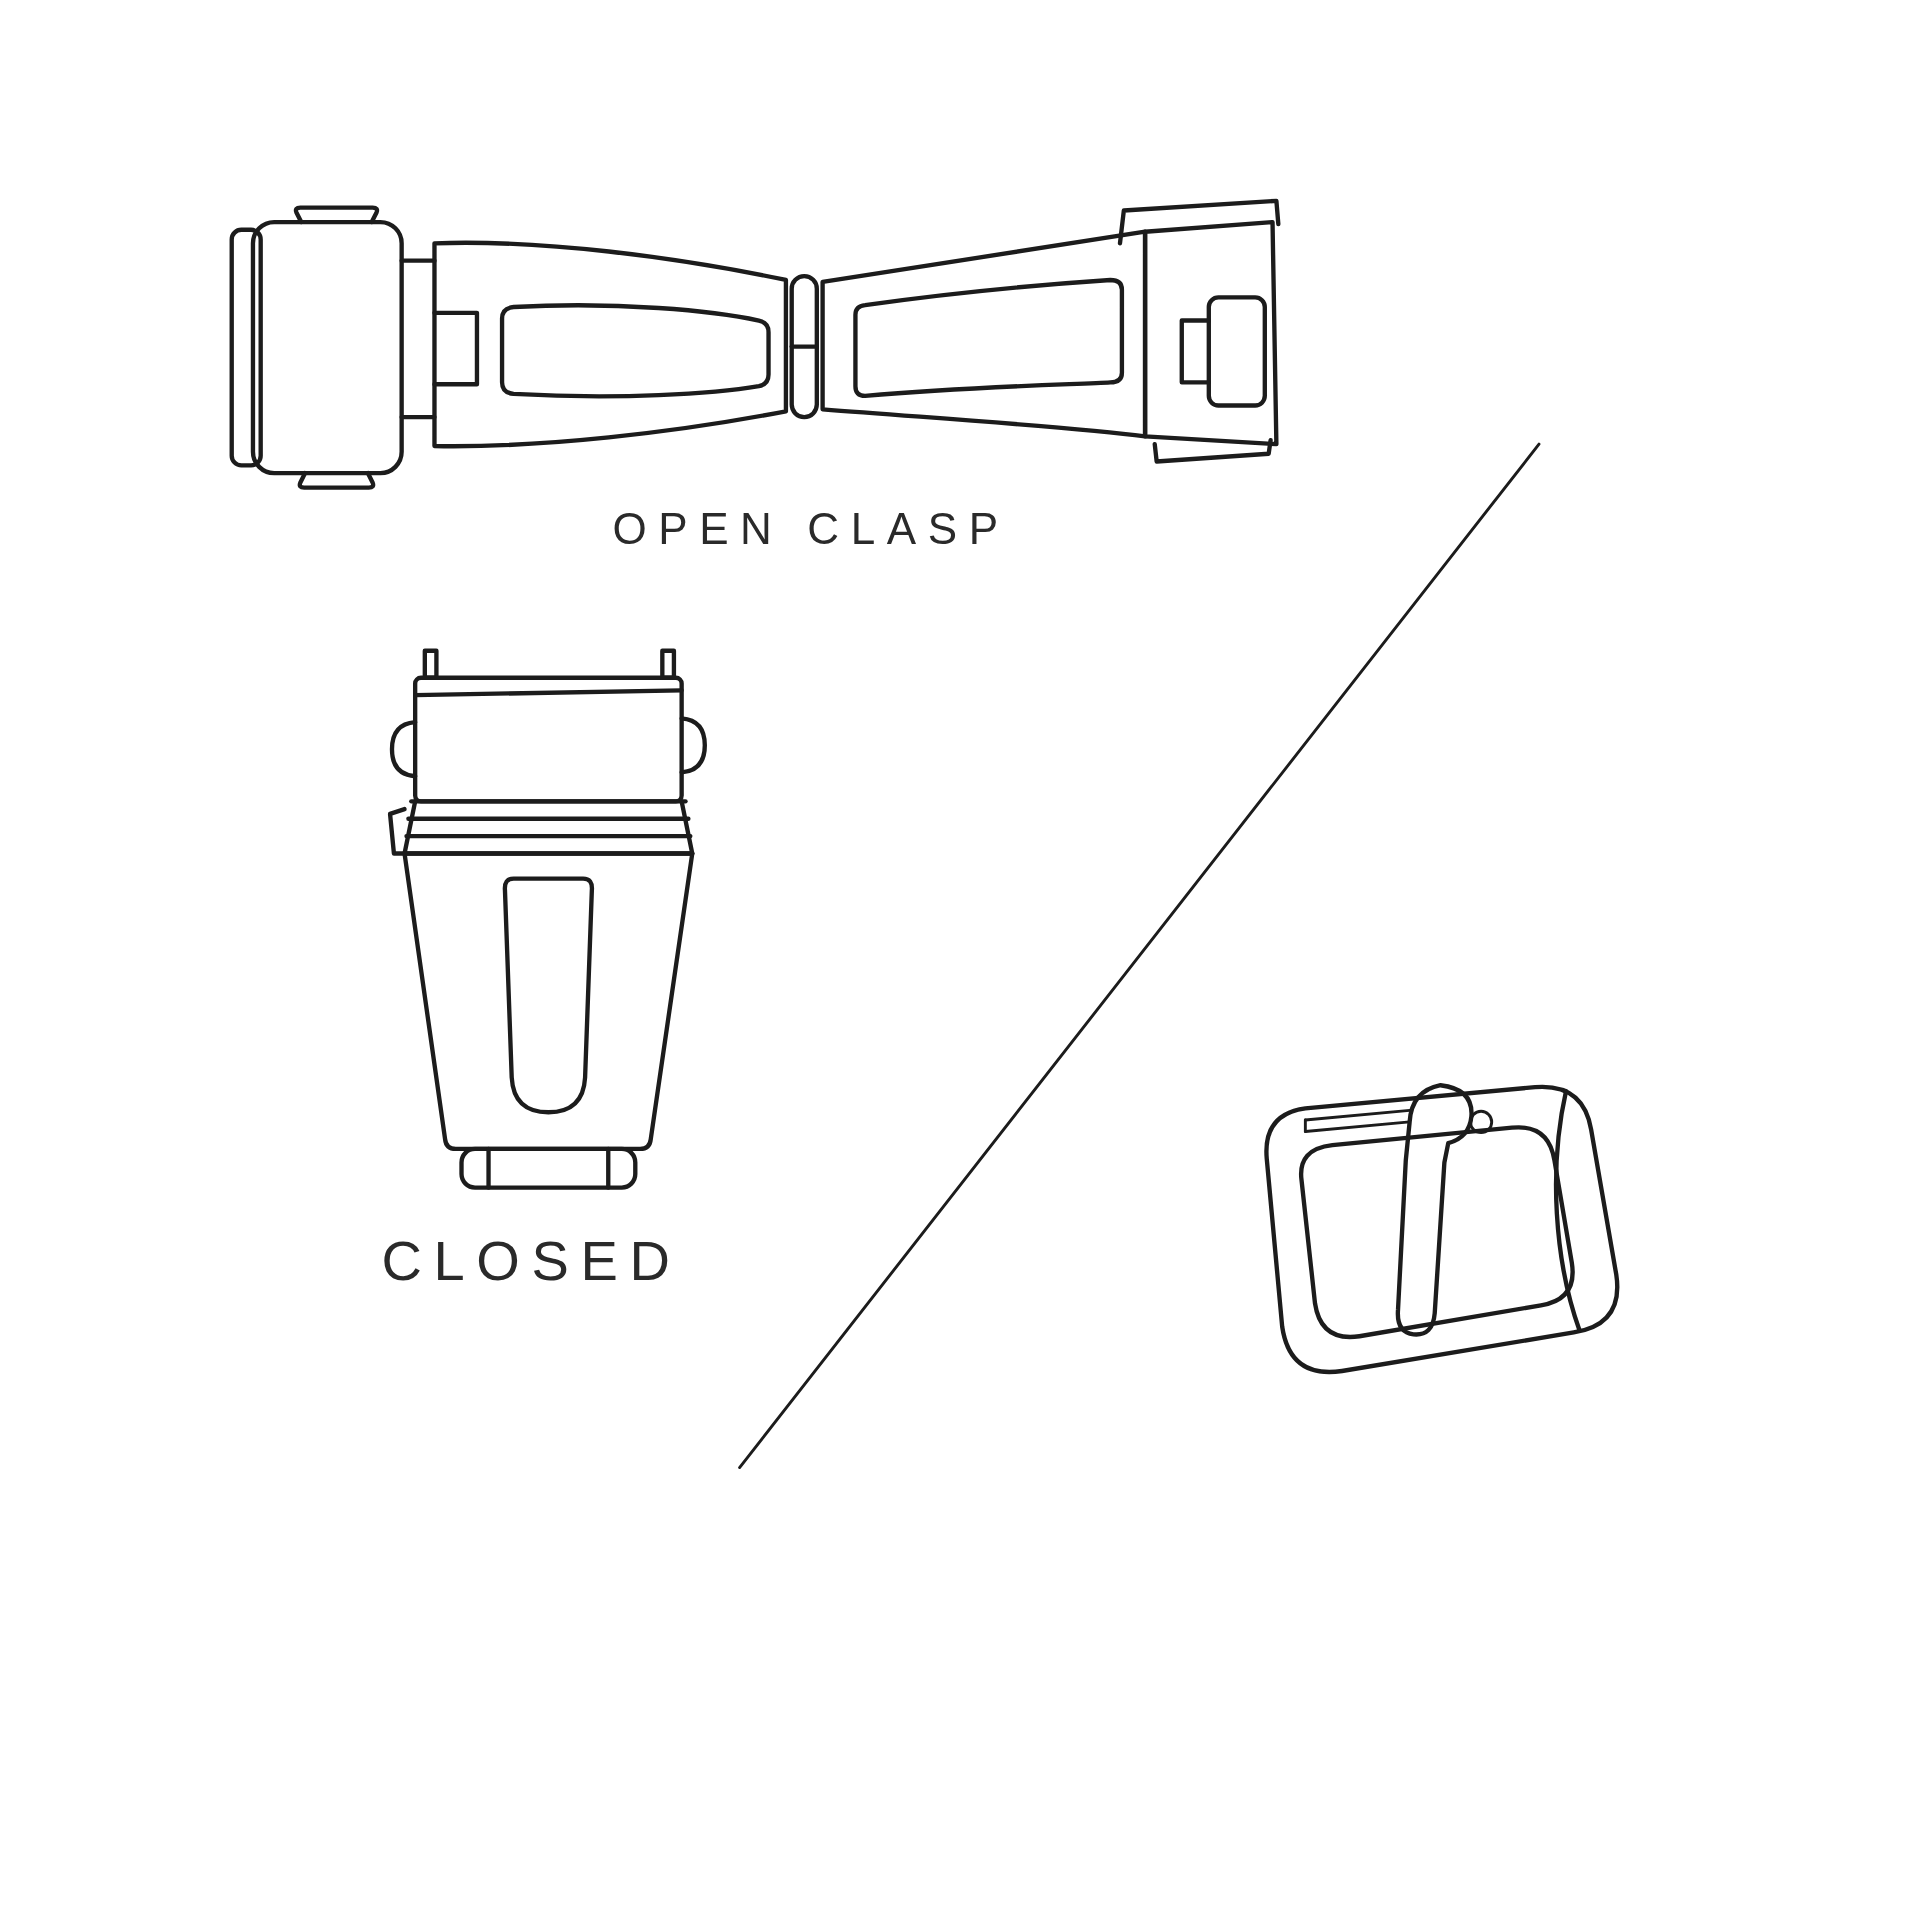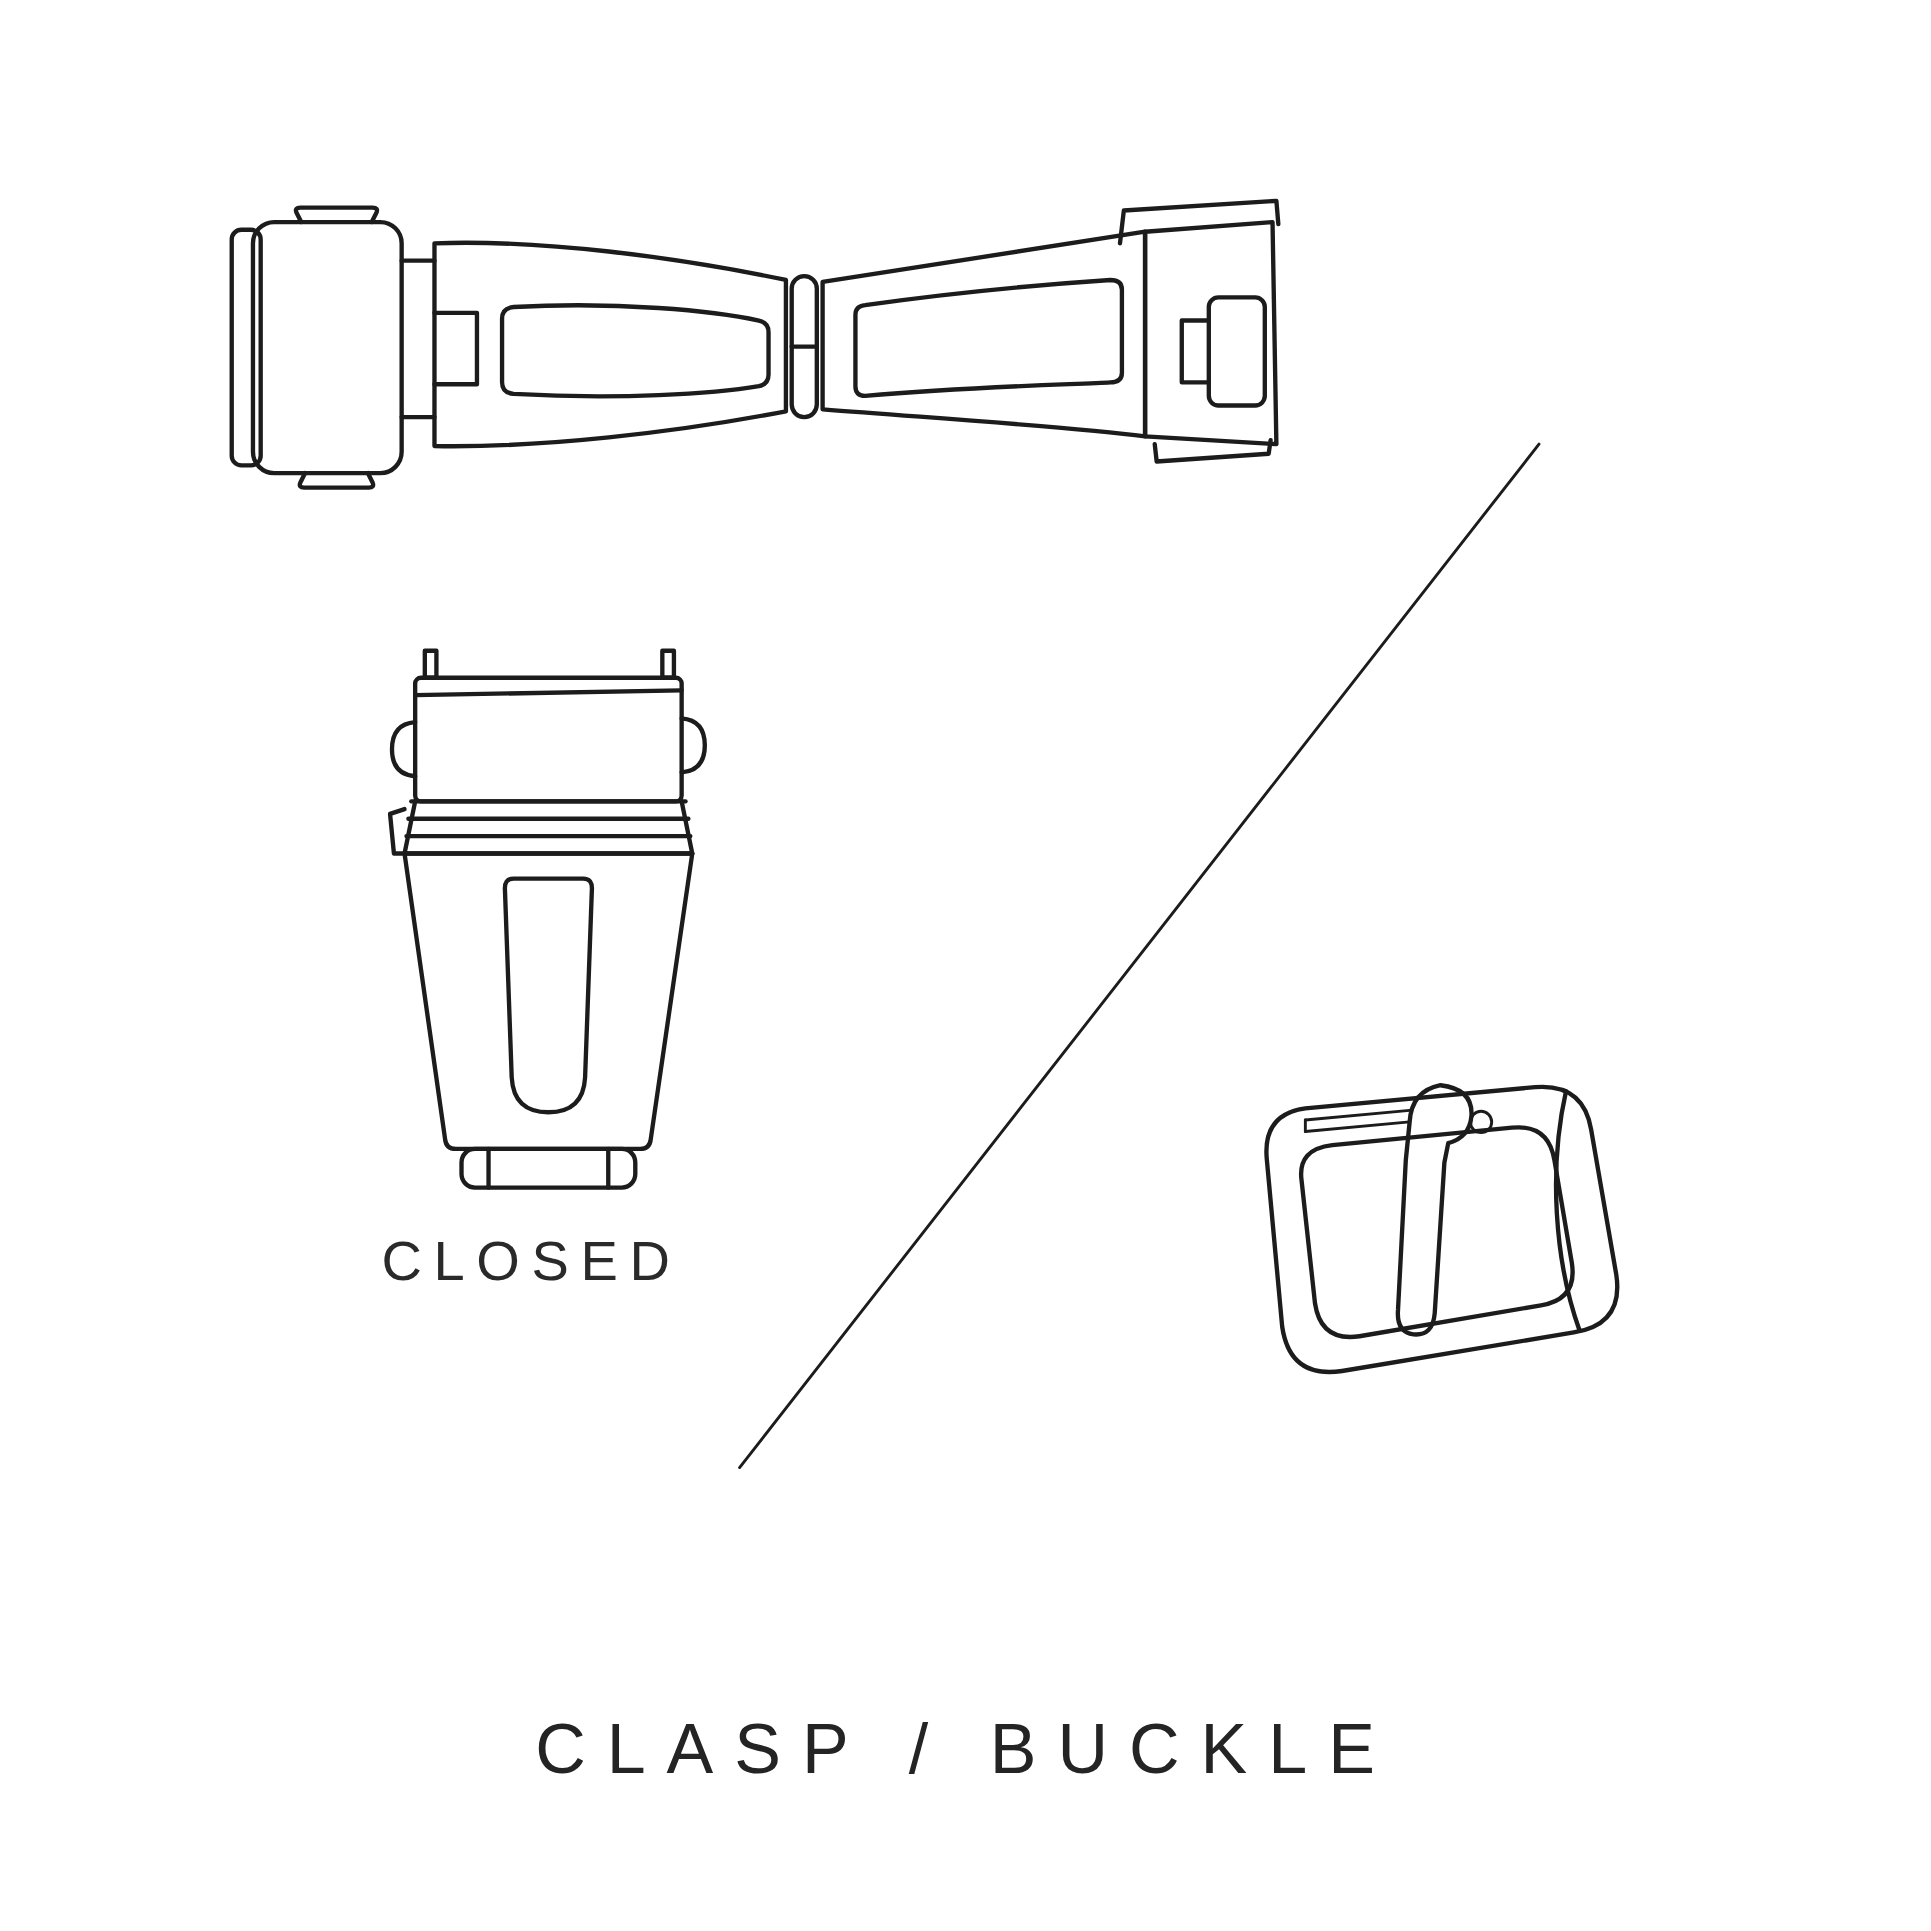--- a/index.html
+++ b/index.html
@@ -145,17 +145,17 @@
       <path class="ln thin" d="M1352 1172 L1460 1162"></path>
       <path class="ln thin" d="M1352 1160 L1352 1172"></path>
 
       <circle class="ln thin" cx="1534" cy="1162" r="11"></circle>
 
       <path class="ln" d="M1492 1124 Q1526 1128 1524 1156 Q1522 1178 1500 1184 L1496 1204 L1486 1360 Q1484 1384 1464 1382 Q1446 1380 1448 1356 L1456 1202 L1460 1162 Q1462 1130 1492 1124 Z"></path>
     </g>
 
   </svg>
 
+  <div class="caption caption-open">OPEN CLASP</div>
   <div class="caption caption-closed">CLOSED</div>
-  <div class="caption page-title">CLASP / BUCKLE</div>
 
 </div>
 
 
 </body></html>

